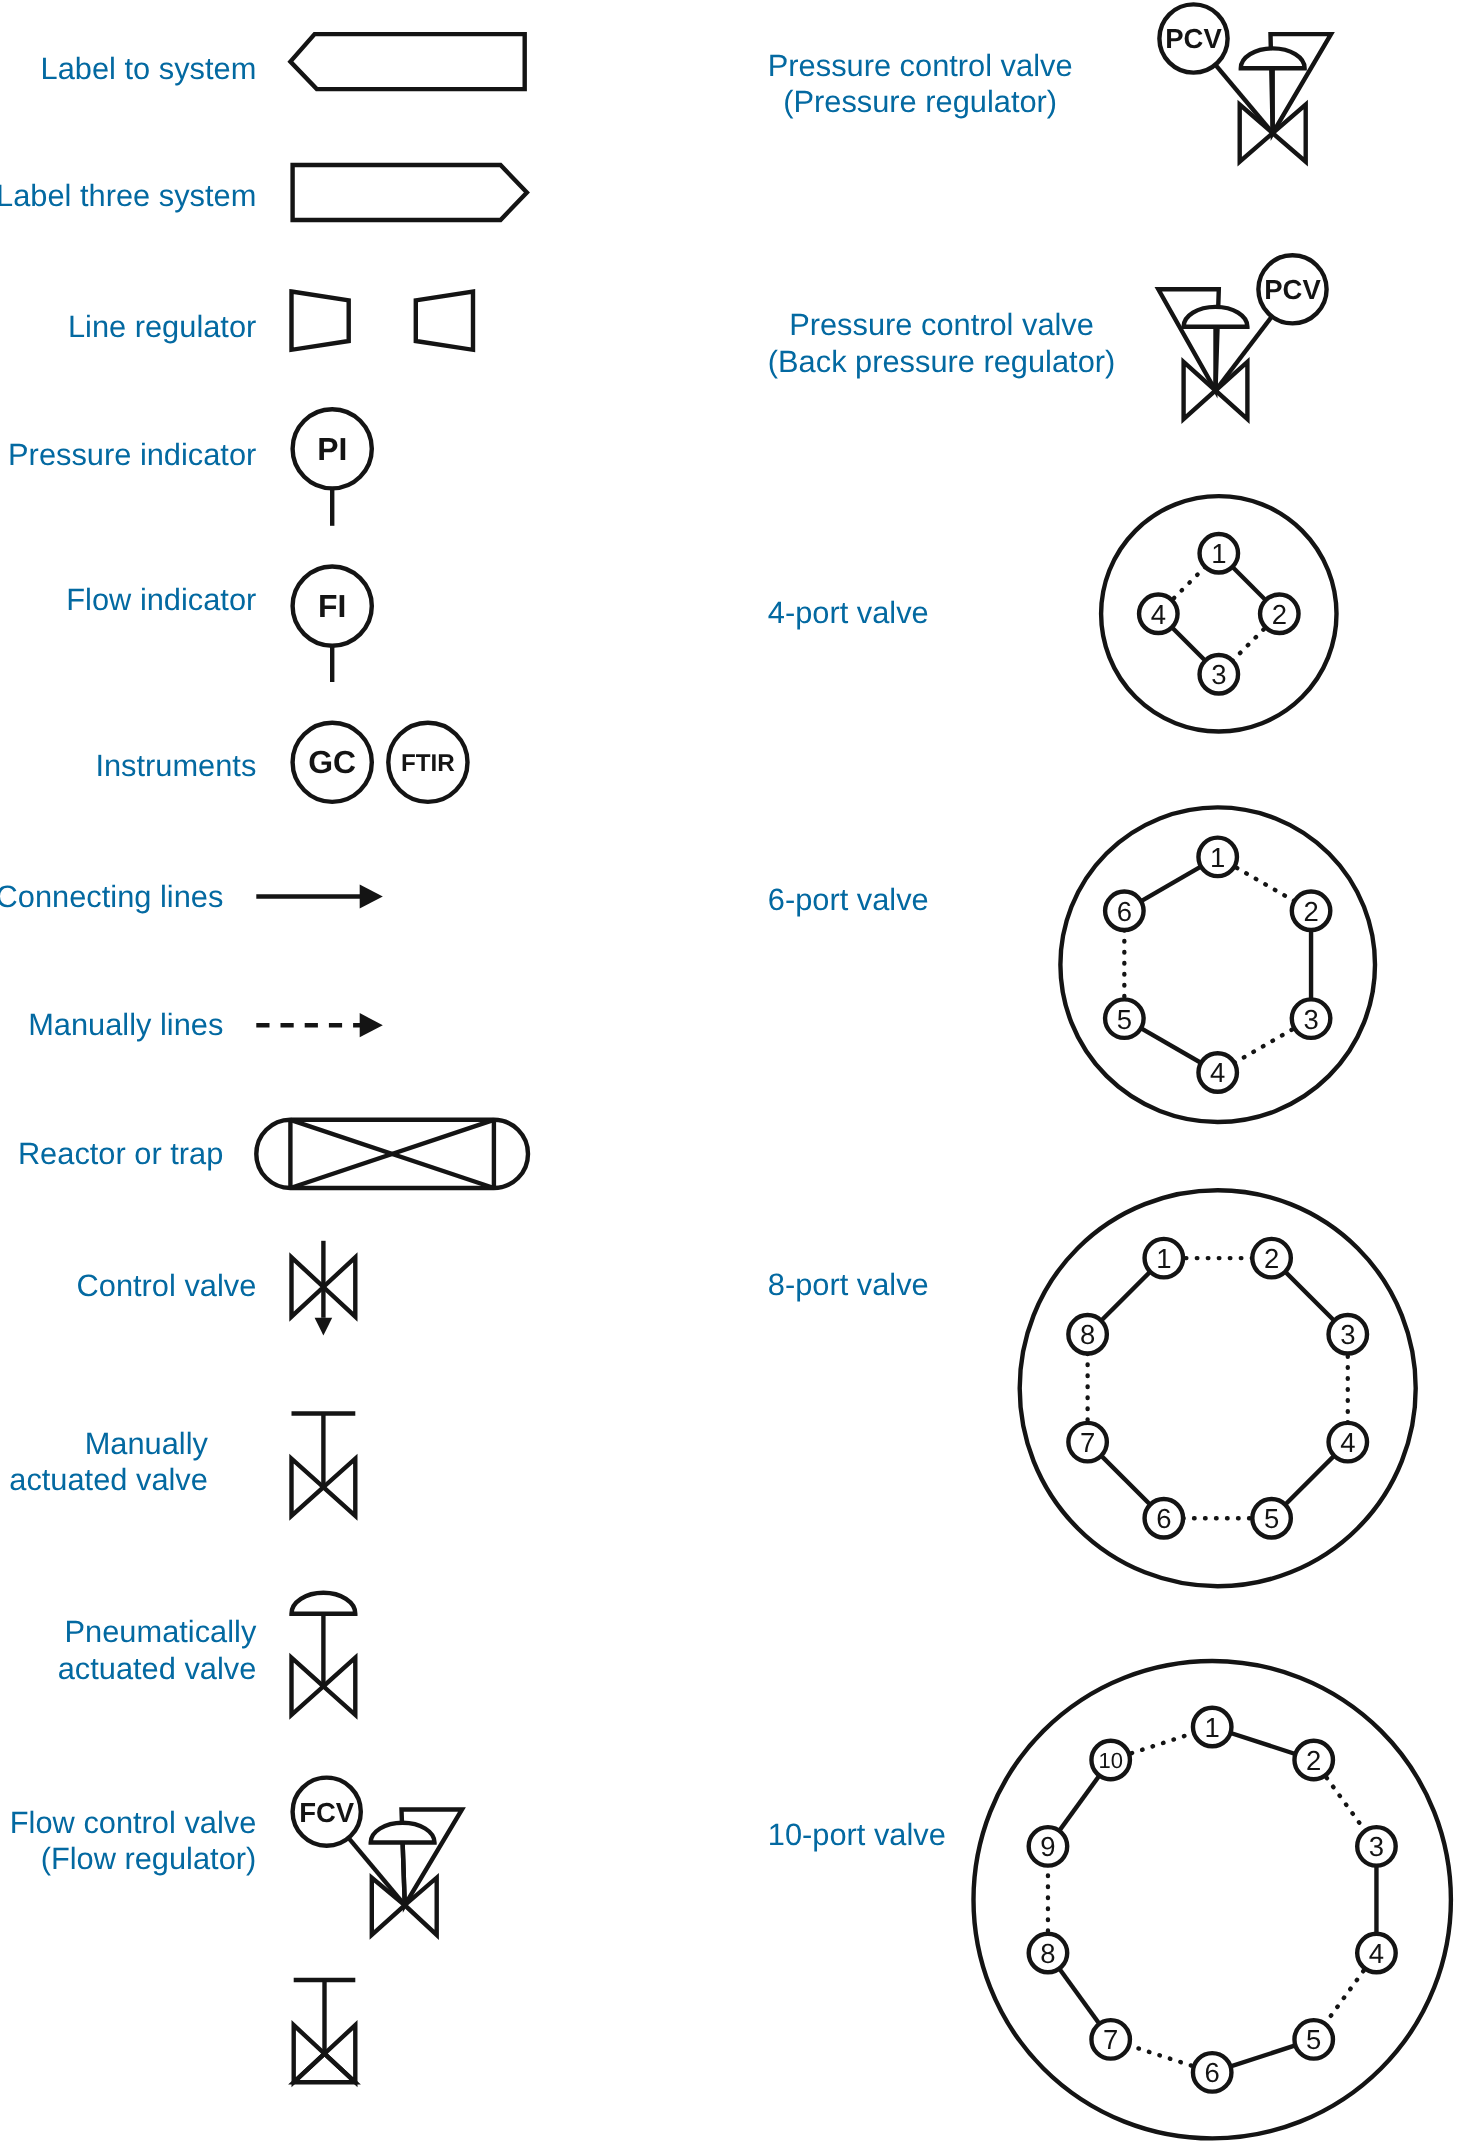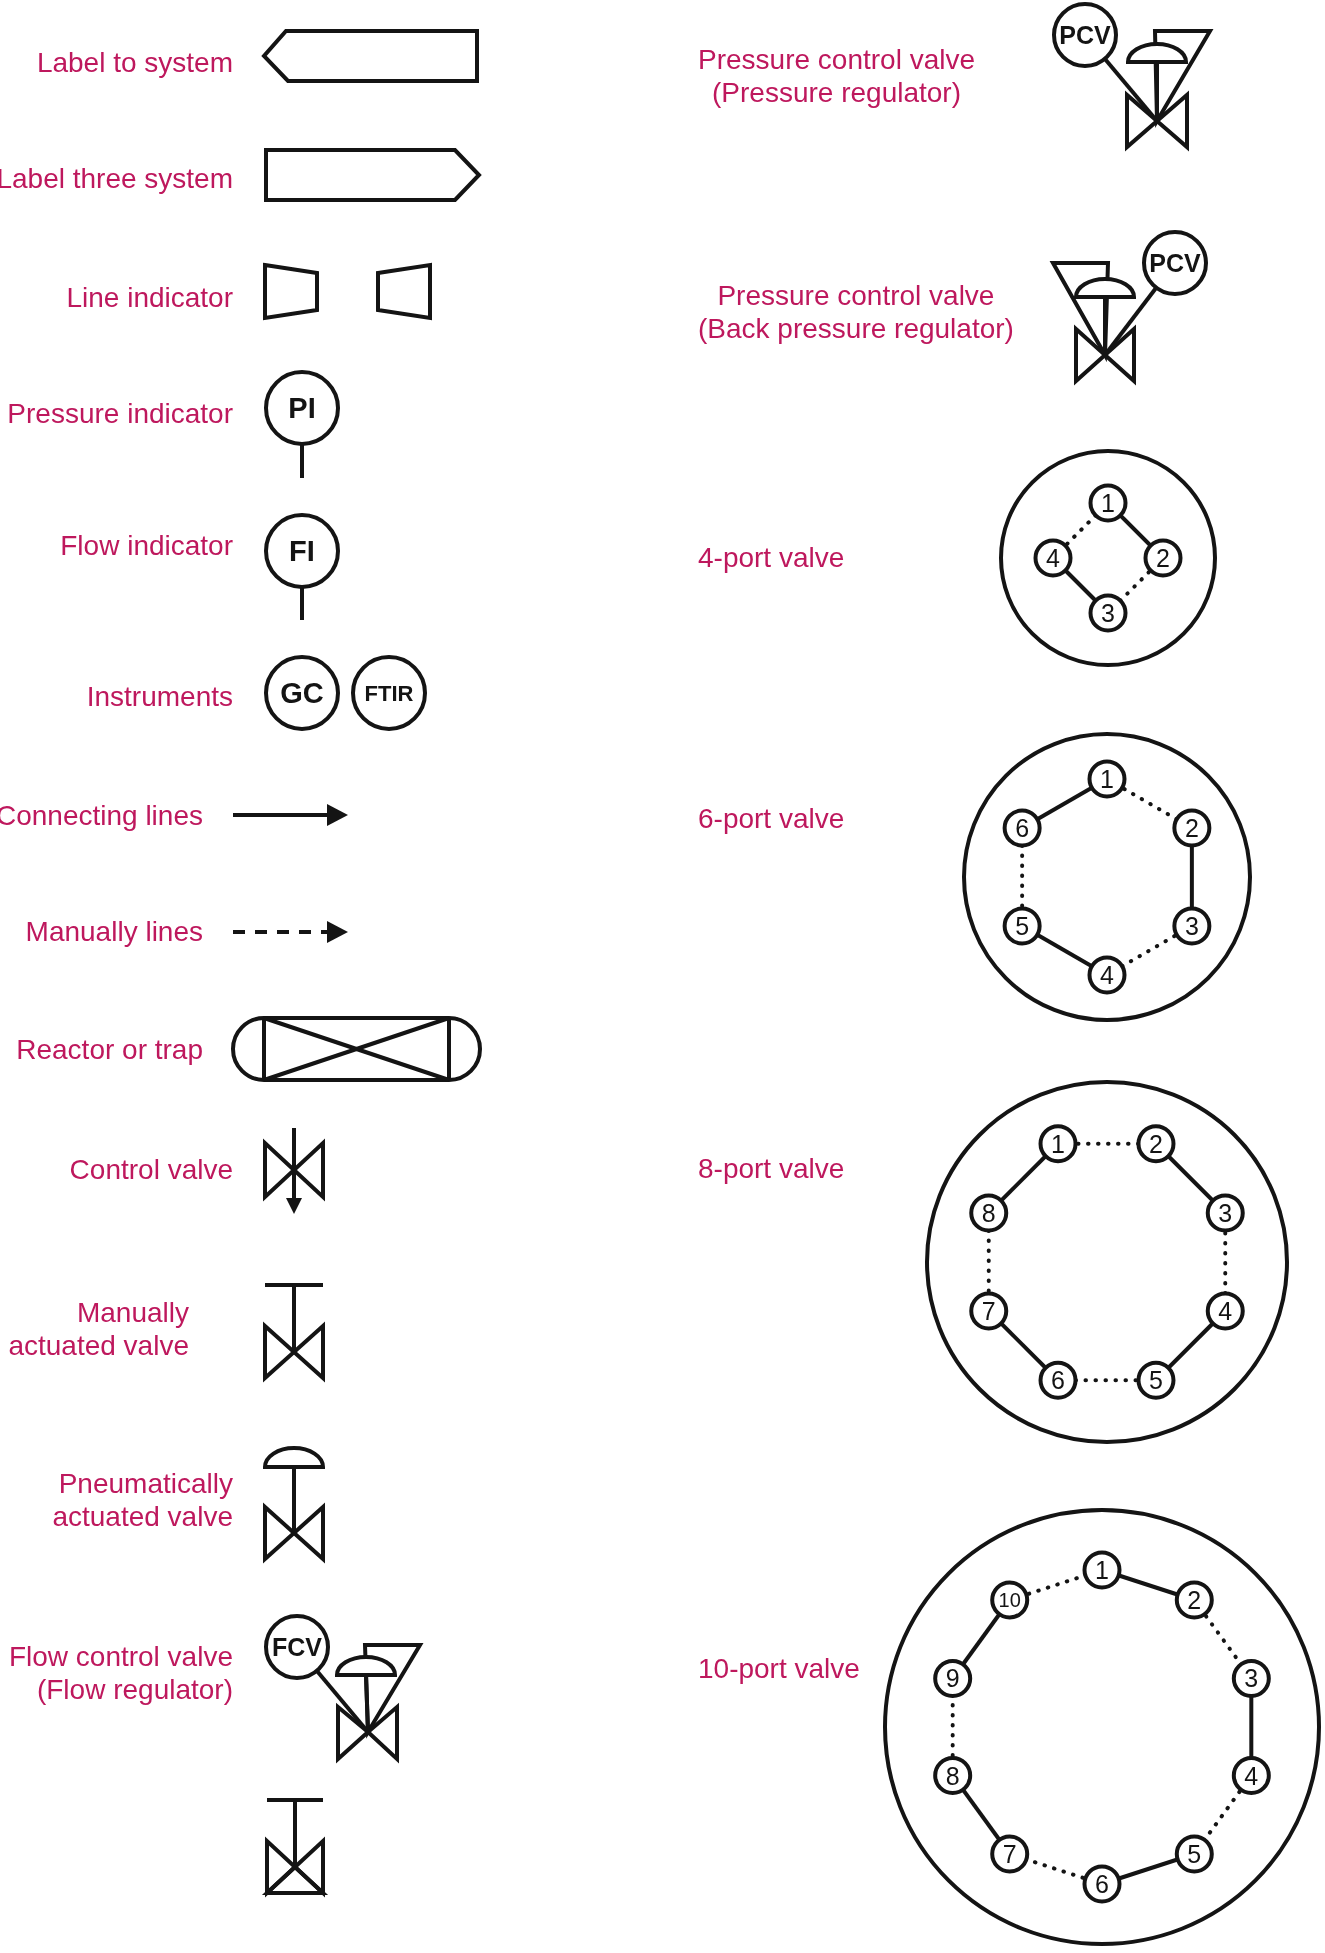--- a/index.html
+++ b/index.html
@@ -1,17 +1,17 @@
 <!DOCTYPE html>
 <html><head>
 <meta charset="utf-8">
 <style>
   html,body{margin:0;padding:0;background:#fff;}
   #fig{position:relative;width:1325px;height:1953px;background:#fff;font-family:"Liberation Sans",sans-serif;overflow:hidden;}
-  .lbl{position:absolute;transform:translateY(-50%);font-size:28px;line-height:33px;color:#be185d;white-space:pre-line;width:max-content;}
+  .lbl{position:absolute;transform:translateY(-50%);font-size:28px;line-height:33px;color:#0369a1;white-space:pre-line;width:max-content;}
   .lbl.lcol{text-align:right;}
   .lbl.rcol{text-align:center;}
   svg{position:absolute;left:0;top:0;}
   .stroke{stroke:#141414;fill:none;stroke-width:4;}
   .fillw{fill:#fff;}
   .solidfill{fill:#141414;stroke:none;}
   text.tag{font-weight:bold;fill:#141414;text-anchor:middle;font-family:"Liberation Sans",sans-serif;}
   text.port{fill:#141414;text-anchor:middle;font-family:"Liberation Sans",sans-serif;}
 </style>
 </head>
@@ -219,21 +219,21 @@
         <text x="952.6841269416609" y="1784.5156681168667" class="port" font-size="25">8</text>
         <circle cx="952.6841269416609" cy="1678.484331883133" r="17.5" class="stroke fillw" stroke-width="3.8"></circle>
         <text x="952.6841269416609" y="1687.484331883133" class="port" font-size="25">9</text>
         <circle cx="1009.7177153900817" cy="1599.9843318831333" r="17.5" class="stroke fillw" stroke-width="3.8"></circle>
         <text x="1009.7177153900817" y="1606.9843318831333" class="port" font-size="20">10</text>
       </g>
 </svg>
 
 <div class="lbl lcol" style="top:62px;right:1092px">Label to system</div>
 <div class="lbl lcol" style="top:178px;right:1092px">Label three system</div>
-<div class="lbl lcol" style="top:297px;right:1092px">Line indicator</div>
+<div class="lbl lcol" style="top:297px;right:1092px">Line regulator</div>
 <div class="lbl lcol" style="top:413px;right:1092px">Pressure indicator</div>
 <div class="lbl lcol" style="top:545px;right:1092px">Flow indicator</div>
 <div class="lbl lcol" style="top:696px;right:1092px">Instruments</div>
 <div class="lbl lcol" style="top:815px;right:1122px">Connecting lines</div>
 <div class="lbl lcol" style="top:931px;right:1122px">Manually lines</div>
 <div class="lbl lcol" style="top:1049px;right:1122px">Reactor or trap</div>
 <div class="lbl lcol" style="top:1169px;right:1092px">Control valve</div>
 <div class="lbl lcol" style="top:1329px;right:1136px">Manually
 actuated valve</div>
 <div class="lbl lcol" style="top:1500px;right:1092px">Pneumatically

